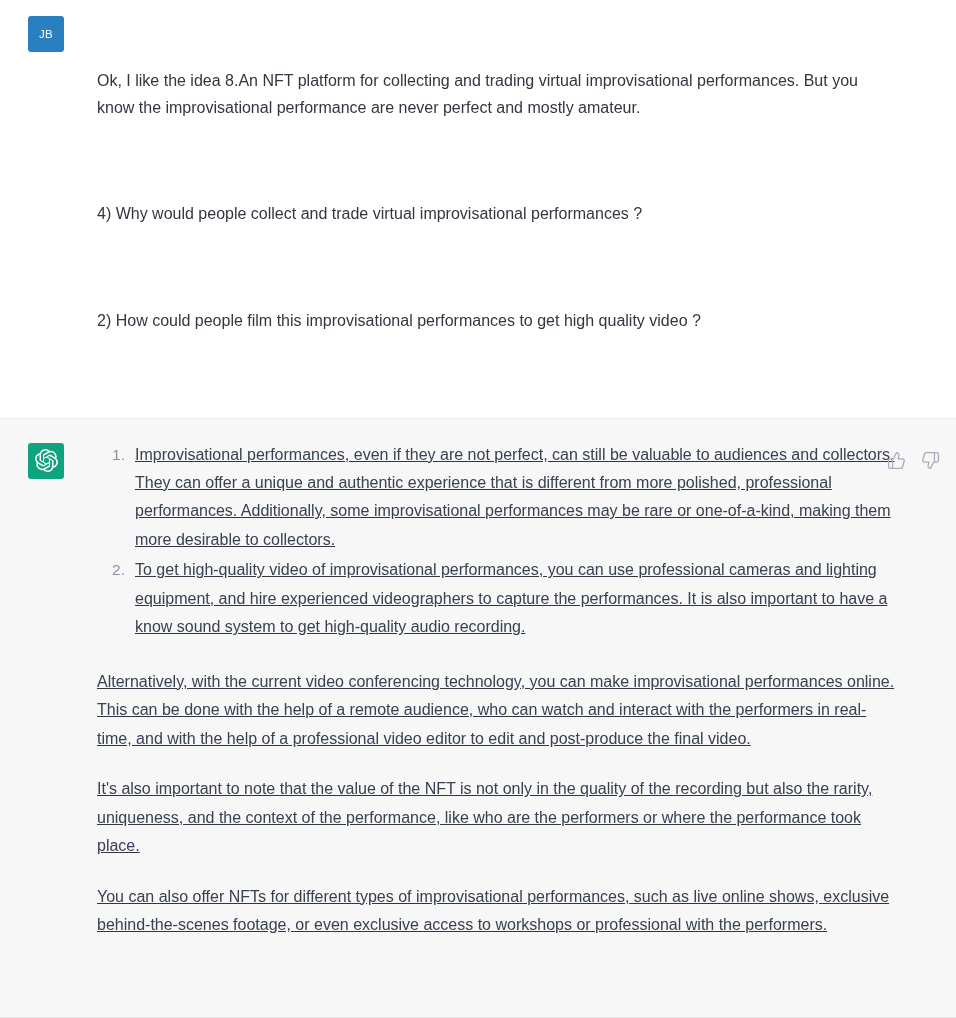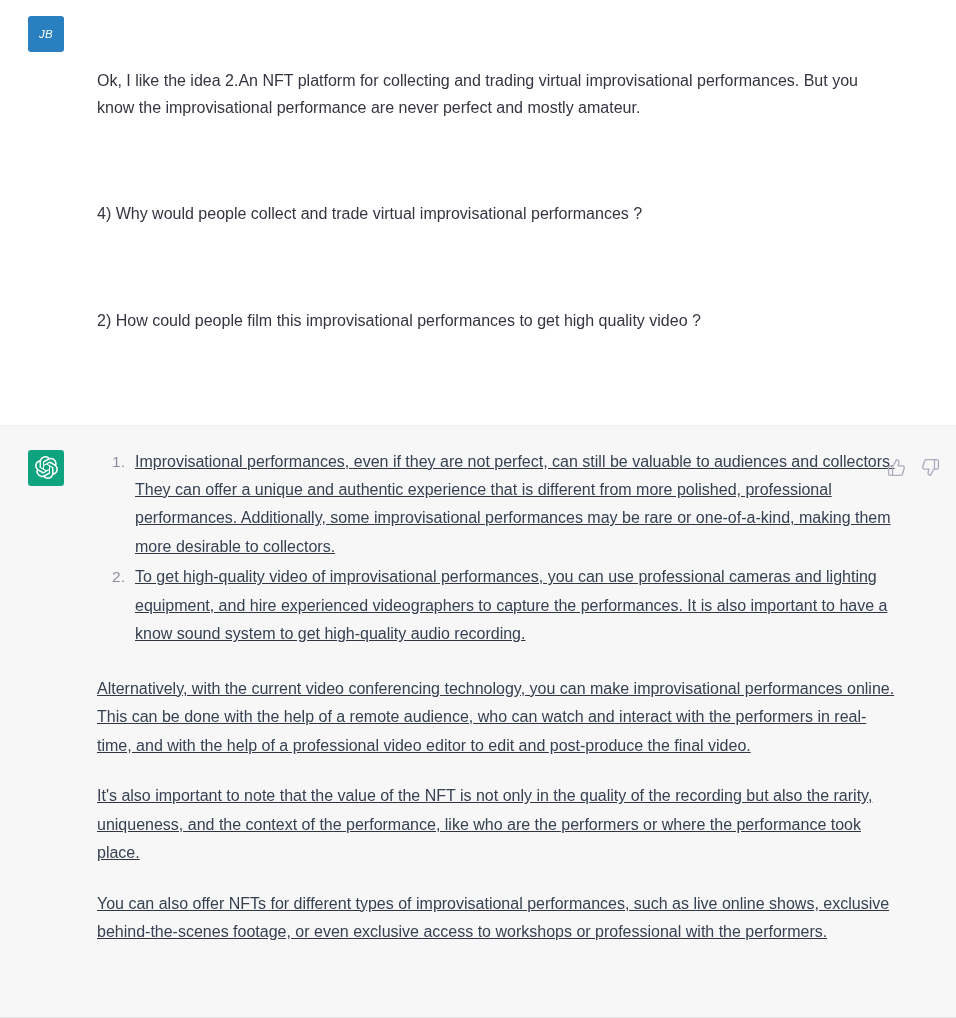--- a/index.html
+++ b/index.html
@@ -66,21 +66,20 @@
     margin-top: 2px;
     user-select: none;
   }
 
   .avatar.user-avatar {
     background: #2a7fc1;
     color: #ffffff;
     font-size: 11.5px;
     letter-spacing: 0.4px;
     font-weight: 400;
-    font-style: italic;
   }
 
   .avatar.assistant-avatar {
     background: #10a37f;
   }
 
   .avatar.assistant-avatar svg { display: block; }
 
   
   .message-body {
@@ -105,21 +104,21 @@
   }
 
   .para {
     margin: 0 0 22px 0;
   }
   .para:last-child { margin-bottom: 0; }
 
   .user-para {
     margin: 0 0 26px 0;
   }
-  .user-para:last-child { margin-bottom: 12px; }
+  .user-para:last-child { margin-bottom: 5px; }
 
   
   ol.answer-list {
     list-style: none;
     counter-reset: item;
     margin: 0 0 26px 0;
     padding: 0;
   }
 
   ol.answer-list > li {
@@ -175,21 +174,21 @@
 <div class="conversation">
 
   <div class="message-row user">
     <div class="message-inner">
 
       <div class="avatar user-avatar">
         <span>JB</span>
       </div>
 
       <div class="message-body">
-        <p class="user-para">Ok, I like the idea 2.An NFT platform for collecting and trading virtual improvisational performances. But you know the improvisational performance are never perfect and mostly amateur.</p>
+        <p class="user-para">Ok, I like the idea 8.An NFT platform for collecting and trading virtual improvisational performances. But you know the improvisational performance are never perfect and mostly amateur.</p>
         <p class="user-para">4) Why would people collect and trade virtual improvisational performances ?</p>
         <p class="user-para">2) How could people film this improvisational performances to get high quality video ?</p>
       </div>
 
     </div>
   </div>
 
   <div class="message-row assistant">
     <div class="message-inner">
 

